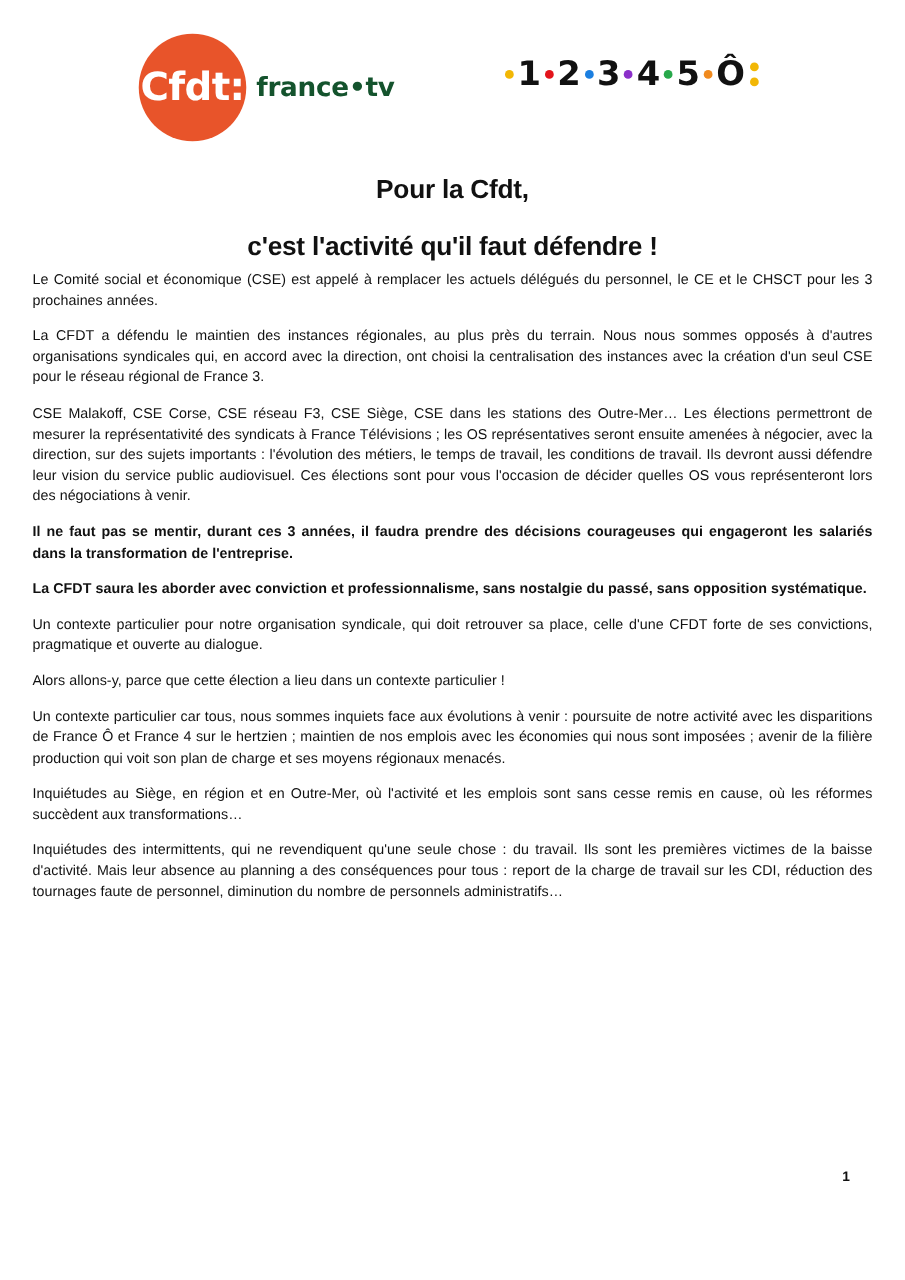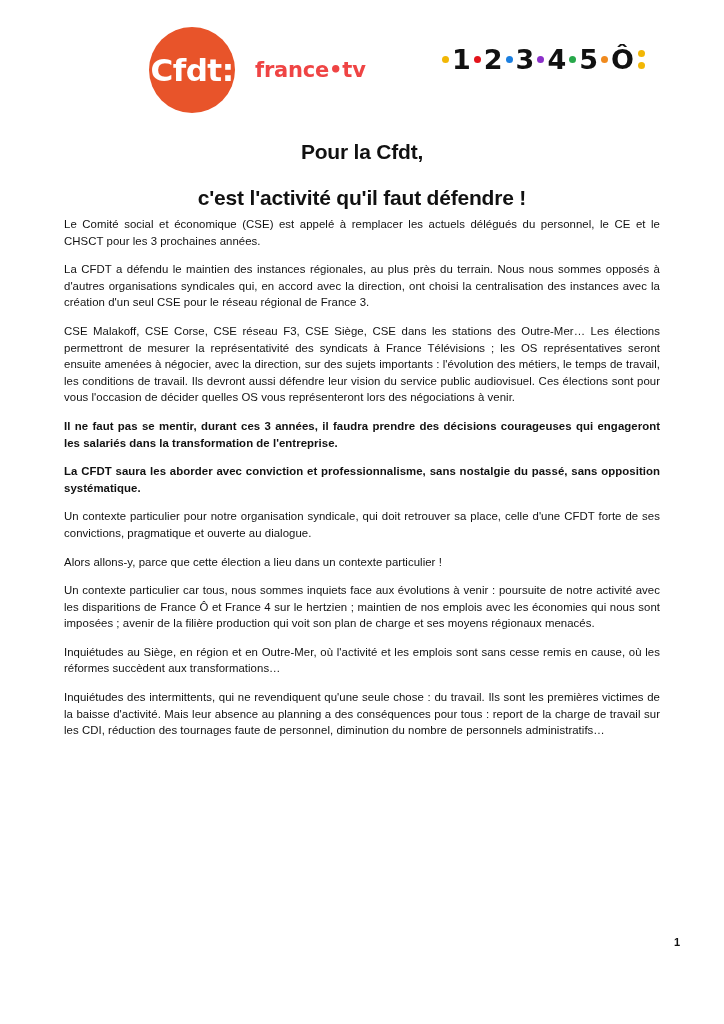--- a/index.html
+++ b/index.html
@@ -13,21 +13,21 @@
     font-family: "Liberation Sans", sans-serif;
     color: #1a1a1a;
     position: relative;
     overflow: hidden;
   }
 
   .page {
     width: 724px;
     height: 1016px;
     box-sizing: border-box;
-    padding: 0 64px;
+    padding: 0 26px;
     position: relative;
     background: #ffffff;
   }
 
   
   .header {
     height: 140px;
     display: flex;
     align-items: center;
     justify-content: flex-start;
@@ -53,24 +53,24 @@
   .cfdt-circle-text {
     color: #ffffff;
     font-size: 31px;
     font-weight: bold;
     letter-spacing: -0.5px;
     line-height: 1;
     font-family: "DejaVu Sans", sans-serif;
   }
 
   .francetv-text {
-    color: #ef4444;
+    color: #14532d;
     font-size: 21px;
     font-weight: bold;
-    margin-left: 20px;
+    margin-left: 8px;
     letter-spacing: -0.2px;
     font-family: "DejaVu Sans", sans-serif;
     white-space: nowrap;
   }
 
   .ftv-channels {
     position: absolute;
     left: 375px;
     top: 46px;
     display: flex;

